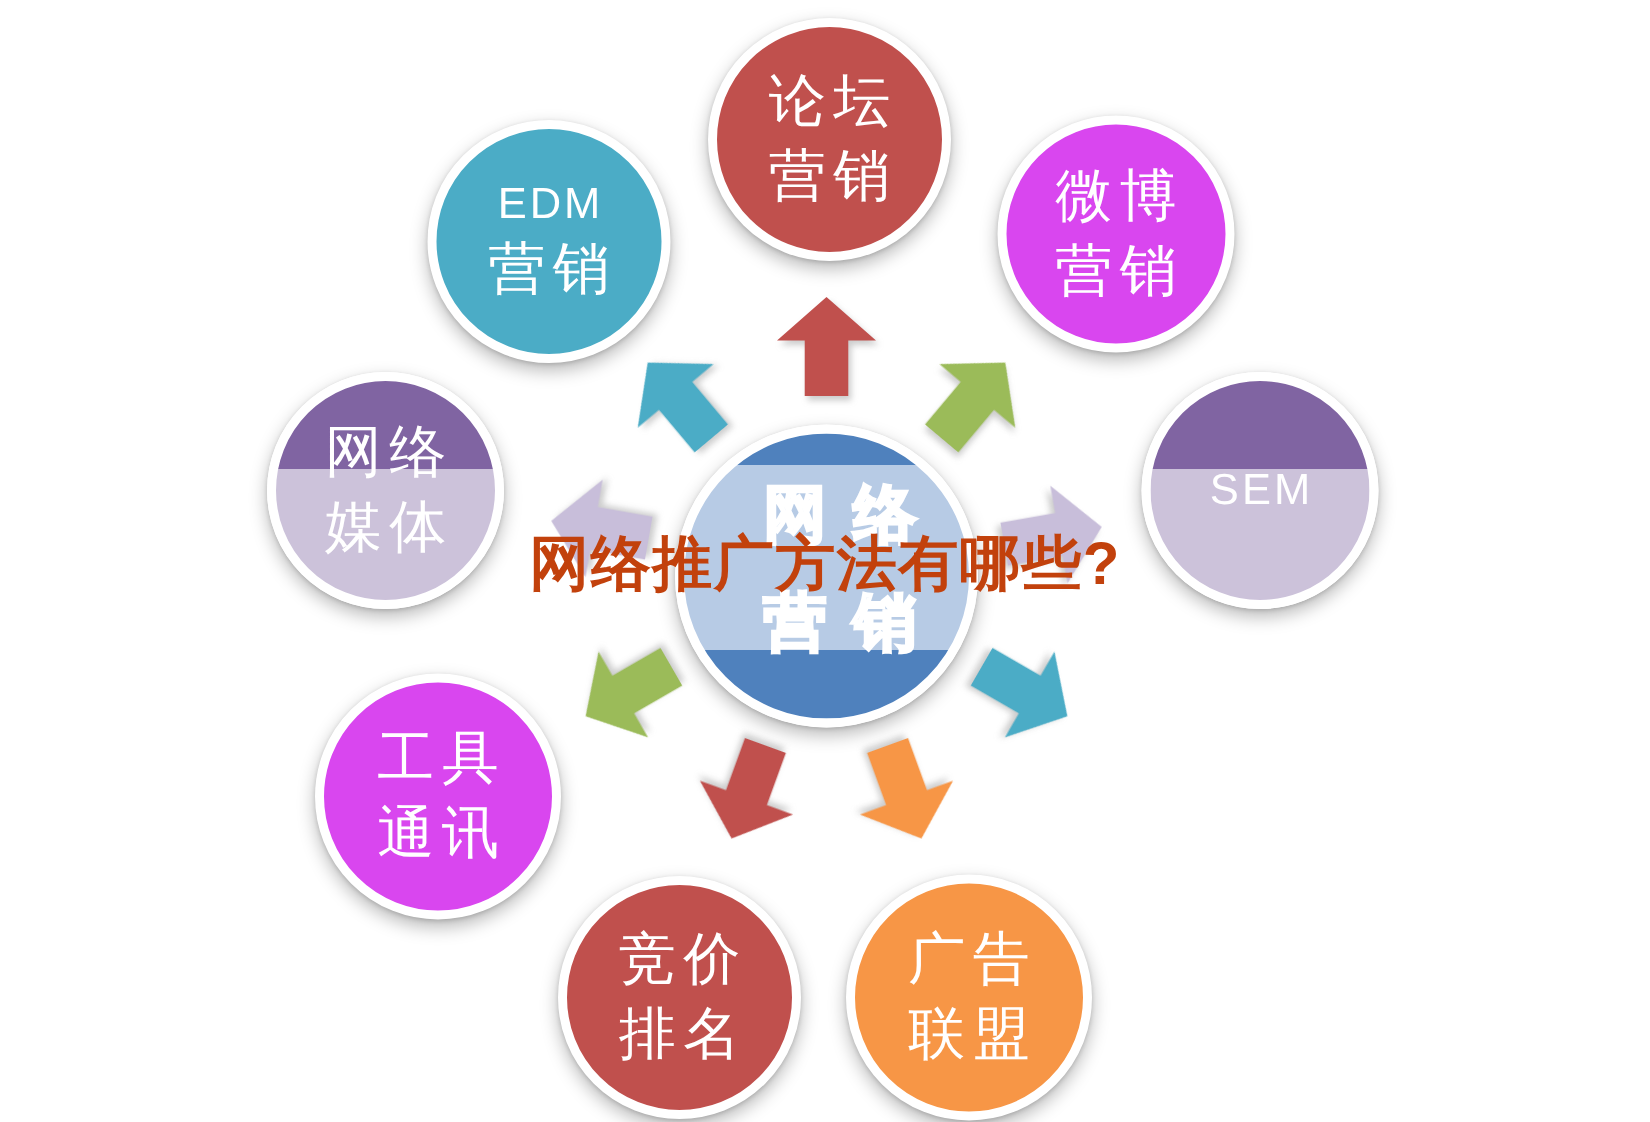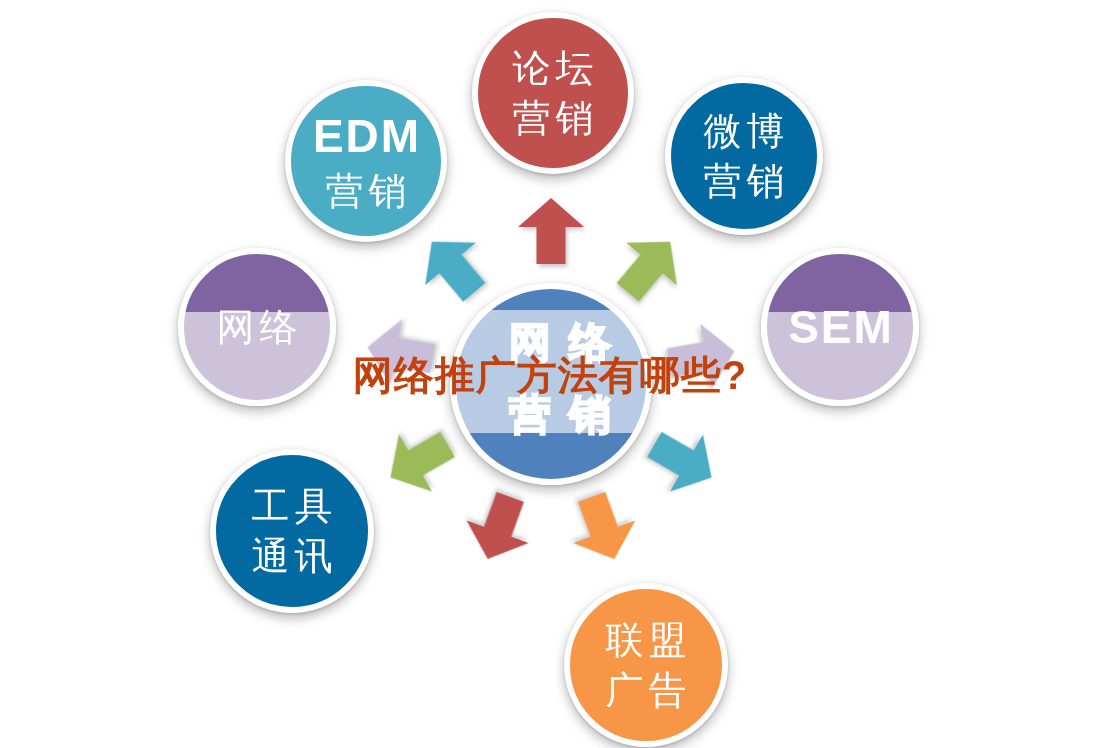--- a/index.html
+++ b/index.html
@@ -22,41 +22,41 @@
     border-radius: 50%;
     border: 6px solid #ffffff;
     box-shadow: 0 5px 12px rgba(0,0,0,0.28), 0 1px 3px rgba(0,0,0,0.15);
     display: flex;
     align-items: center;
     justify-content: center;
     z-index: 3;
     overflow: hidden;
   }
   .c-red    { background: #C0504D; }
-  .c-green  { background: #0369a1; }
+  .c-green  { background: #d946ef; }
   .c-teal   { background: #4BACC6; }
   .c-orange { background: #F79646; }
   .c-purple2 {
     background: linear-gradient(180deg, #8064A2 0%, #8064A2 40%, #CCC2DA 40%, #CCC2DA 100%);
   }
   .c-center {
     background: linear-gradient(180deg, #4F81BD 0%, #4F81BD 11%, #B7CBE5 11%, #B7CBE5 76%, #4F81BD 76%, #4F81BD 100%);
   }
 
   .label {
     display: flex;
     flex-direction: column;
     align-items: center;
     justify-content: center;
     text-align: center;
     color: #ffffff;
     line-height: 1.32;
   }
   .cjk  { font-size: 38px; letter-spacing: 5px; margin-right: -5px; font-weight: 400; }
-  .lat  { font-size: 46px; letter-spacing: 2px; margin-right: -2px; font-weight: 700; }
+  .lat  { font-size: 29px; letter-spacing: 2px; margin-right: -2px; font-weight: 400; }
 
   
   .center-line {
     position: absolute;
     width: 100%;
     text-align: center;
     font-size: 42px;
     font-weight: 700;
     letter-spacing: 18px;
     margin-right: -18px;
@@ -172,36 +172,43 @@
 
   <div class="circle c-purple2" style="left:761px; top:248px; width:146px; height:146px;">
     <div class="label">
       <span class="lat">SEM</span>
     </div>
   </div>
 
 
   <div class="circle c-orange" style="left:564px; top:583px; width:152px; height:152px;">
     <div class="label">
+      <span class="cjk">广告</span>
       <span class="cjk">联盟</span>
-      <span class="cjk">广告</span>
-    </div>
-  </div>
-
+    </div>
+  </div>
+
+  <div class="circle c-red" style="left:372px; top:584px; width:150px; height:150px;">
+    <div class="label">
+      <span class="cjk">竞价</span>
+      <span class="cjk">排名</span>
+    </div>
+  </div>
 
   <div class="circle c-green" style="left:210px; top:449px; width:152px; height:152px;">
     <div class="label">
       <span class="cjk">工具</span>
       <span class="cjk">通讯</span>
     </div>
   </div>
 
   <div class="circle c-purple2" style="left:178px; top:248px; width:146px; height:146px;">
     <div class="label">
       <span class="cjk">网络</span>
+      <span class="cjk">媒体</span>
     </div>
   </div>
 
   <div class="circle c-teal" style="left:285px; top:80px; width:150px; height:150px;">
     <div class="label">
       <span class="lat">EDM</span>
       <span class="cjk">营销</span>
     </div>
   </div>
 

